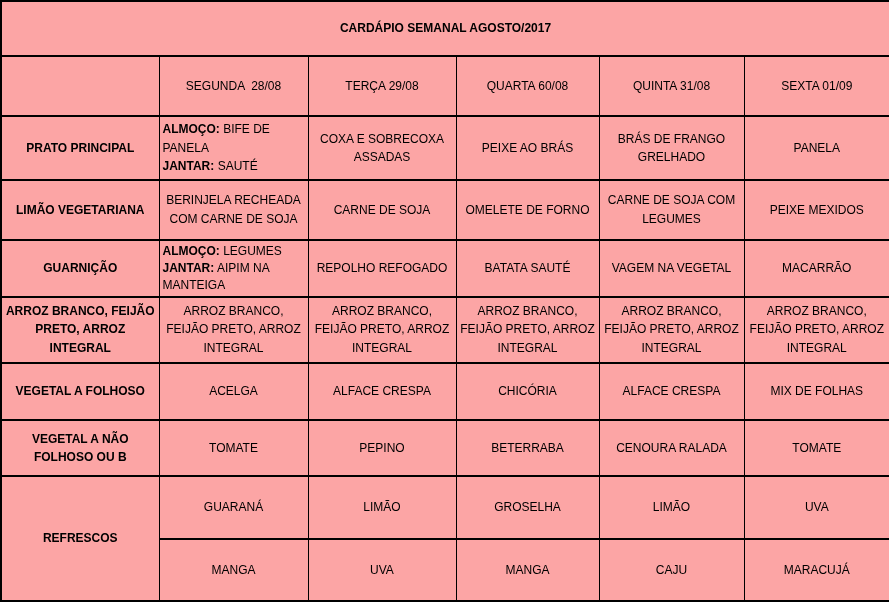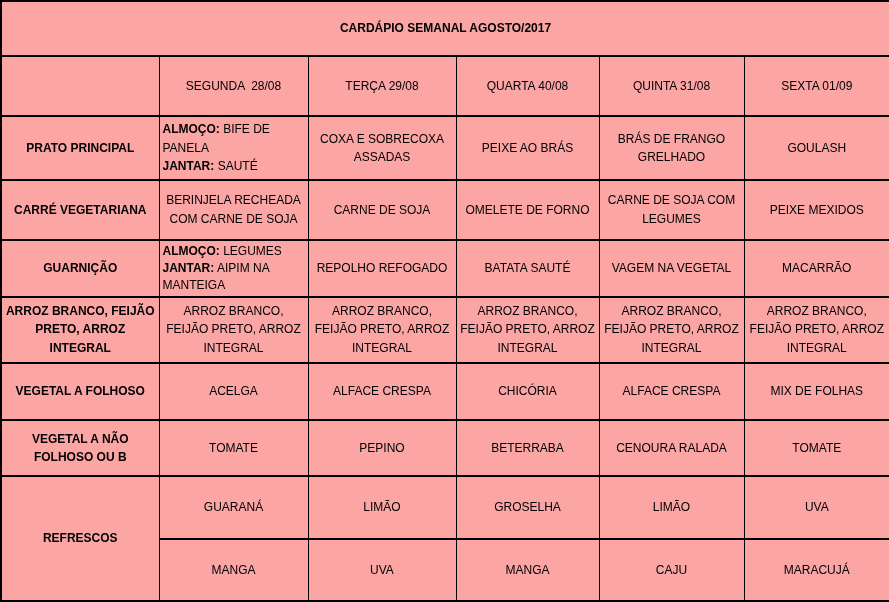--- a/index.html
+++ b/index.html
@@ -78,39 +78,39 @@
 
     <tbody>
         <tr style="height:55px">
       <td colspan="6" class="title-cell">CARDÁPIO SEMANAL AGOSTO/2017</td>
     </tr>
 
     <tr style="height:60px">
       <td></td>
       <td class="day-header">SEGUNDA  28/08</td>
       <td class="day-header">TERÇA 29/08</td>
-      <td class="day-header">QUARTA 40/08</td>
+      <td class="day-header">QUARTA 60/08</td>
       <td class="day-header">QUINTA 31/08</td>
       <td class="day-header">SEXTA 01/09</td>
     </tr>
 
     <tr style="height:63px">
       <td class="row-label">PRATO PRINCIPAL</td>
       <td>
         <div class="meal-line"><span class="b">ALMOÇO:</span> <span>BIFE DE PANELA</span></div>
         <div class="meal-line"><span class="b">JANTAR:</span> <span>SAUTÉ</span></div>
       </td>
       <td>COXA E SOBRECOXA ASSADAS</td>
       <td>PEIXE AO BRÁS</td>
       <td>BRÁS DE FRANGO GRELHADO</td>
-      <td>GOULASH</td>
+      <td>PANELA</td>
     </tr>
 
     <tr style="height:60px">
-      <td class="row-label">CARRÉ VEGETARIANA</td>
+      <td class="row-label">LIMÃO VEGETARIANA</td>
       <td>BERINJELA RECHEADA COM CARNE DE SOJA</td>
       <td>CARNE DE SOJA</td>
       <td>OMELETE DE FORNO</td>
       <td>CARNE DE SOJA COM LEGUMES</td>
       <td>PEIXE MEXIDOS</td>
     </tr>
 
     <tr style="height:54px">
       <td class="row-label">GUARNIÇÃO</td>
       <td style="line-height:1.4">

